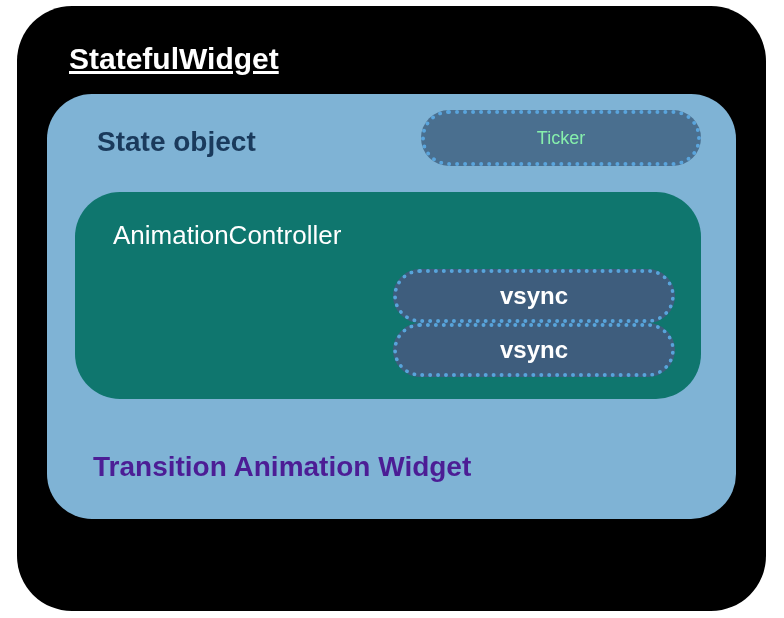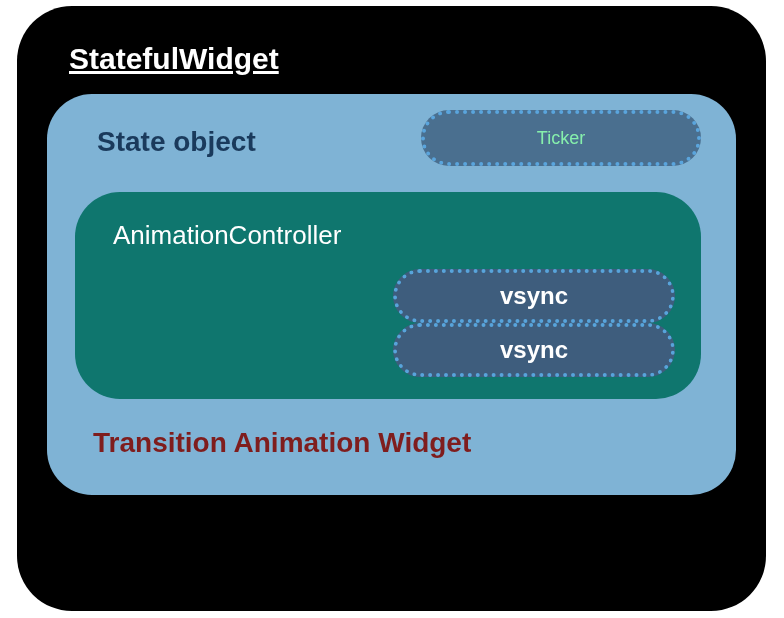--- a/index.html
+++ b/index.html
@@ -95,24 +95,25 @@
       display: flex;
       align-items: center;
       justify-content: center;
     }
     .pill-label {
       color: #ffffff;
       font-size: 24px;
       font-weight: 700;
     }
     .transition-title {
-      color: #7f1d1d;
+      color: #4c1d95;
       font-size: 28px;
       font-weight: 700;
       padding: 28px 0 10px 18px;
+      margin-top: 24px;
     }
   </style>
 </head>
 <body>
 
 <div class="outer-box">
   <div class="outer-title">StatefulWidget</div>
 
   <div class="state-box">
     <div class="state-header">

